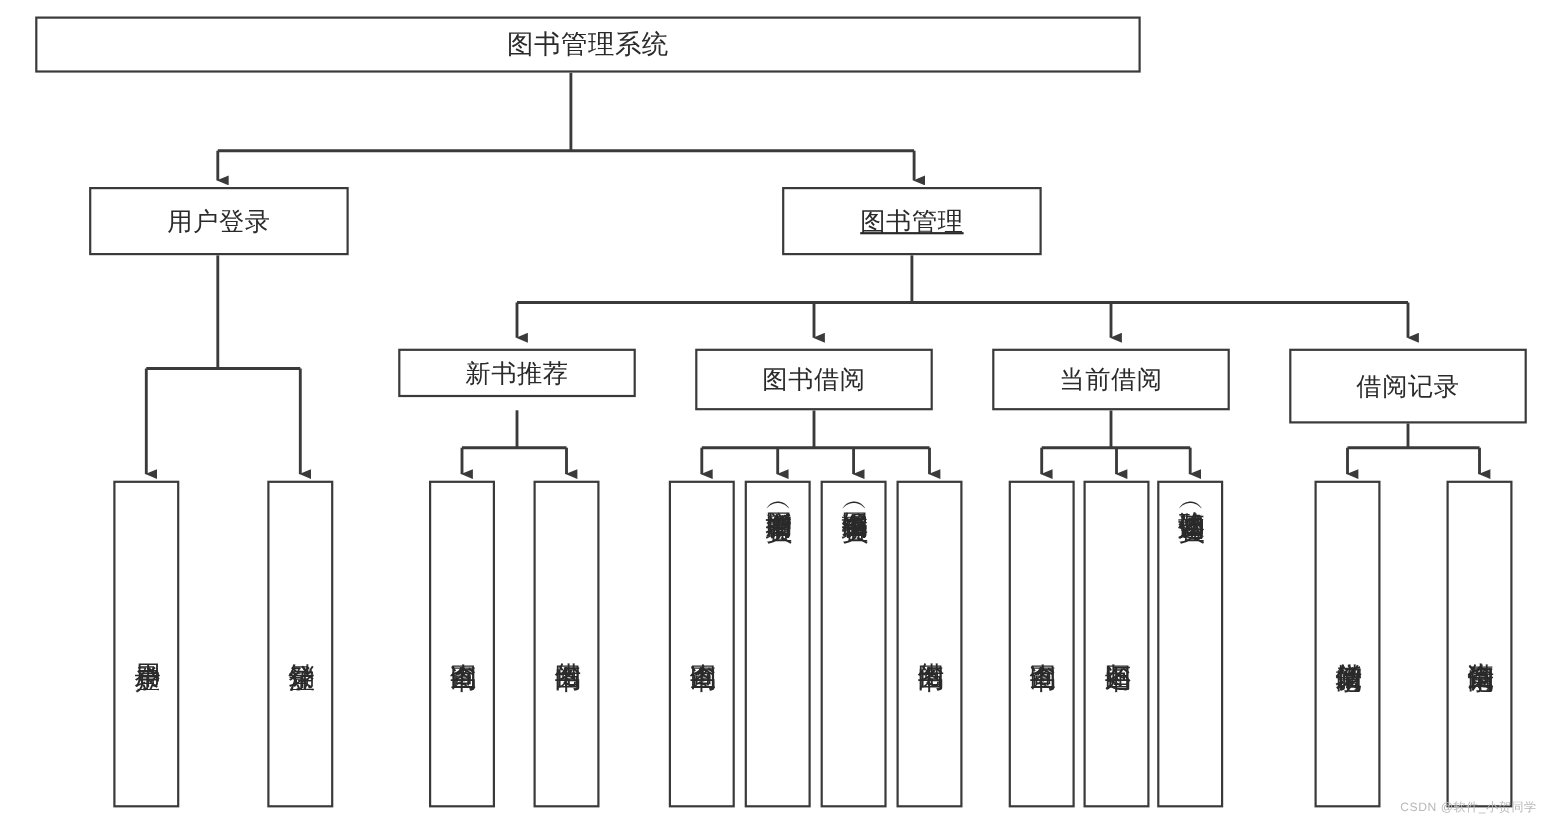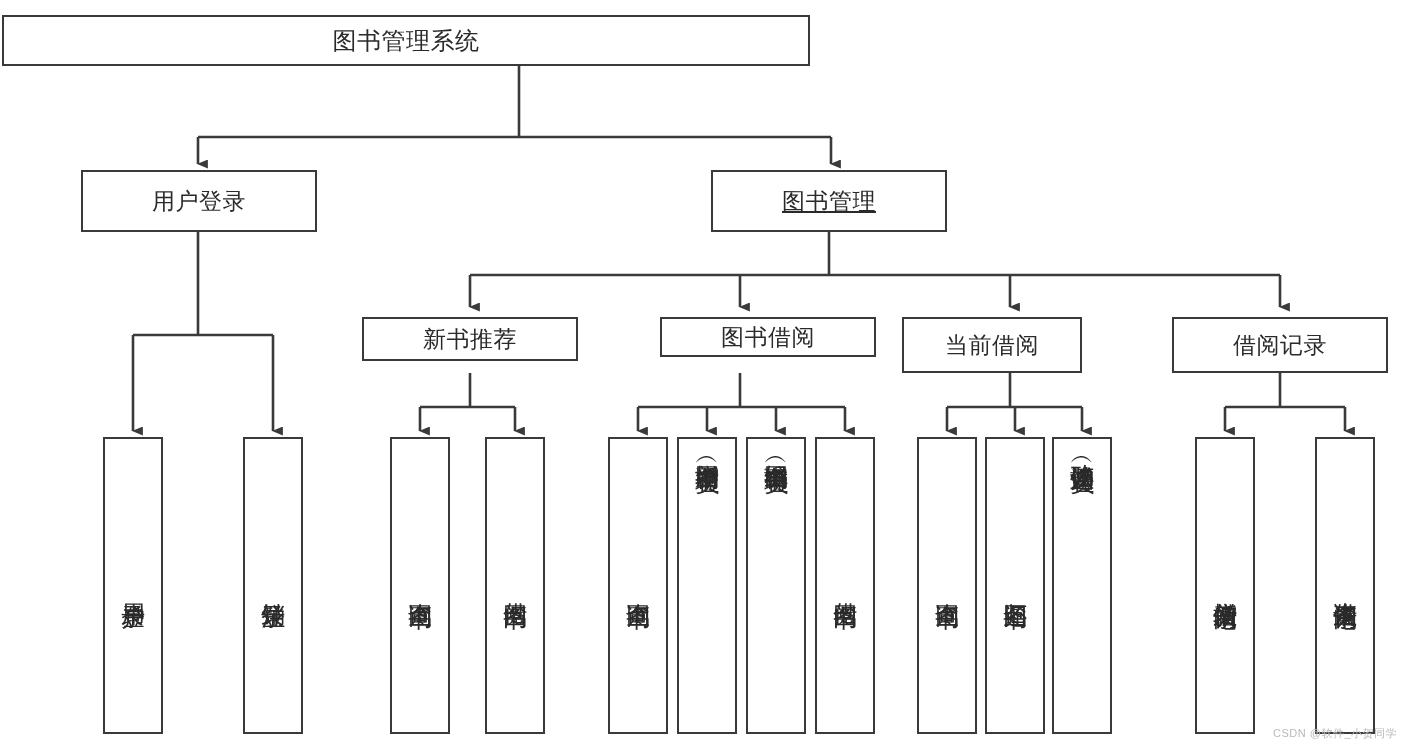--- a/index.html
+++ b/index.html
@@ -123,41 +123,41 @@
       <path d="M 1015 407 L 1015 431" marker-end="url(#arrow)"></path>
       <path d="M 1082 407 L 1082 431" marker-end="url(#arrow)"></path>
 
       <path d="M 1280 373 L 1280 407"></path>
       <path d="M 1225 407 L 1345 407"></path>
       <path d="M 1225 407 L 1225 431" marker-end="url(#arrow)"></path>
       <path d="M 1345 407 L 1345 431" marker-end="url(#arrow)"></path>
     </g>
   </svg>
 
-  <div class="node root horiz" style="left:2px; top:15px; width:808px; height:51px;">
+  <div class="node root horiz" style="left:32px; top:15px; width:1005px; height:51px;">
     <span class="label">图书管理系统</span>
   </div>
 
   <div class="node horiz" style="left:81px; top:170px; width:236px; height:62px;">
     <span class="label">用户登录</span>
   </div>
   <div class="node horiz" style="left:711px; top:170px; width:236px; height:62px;text-decoration:underline;">
     <span class="label">图书管理</span>
   </div>
 
   <div class="node horiz" style="left:362px; top:317px; width:216px; height:44px;">
     <span class="label">新书推荐</span>
   </div>
-  <div class="node horiz" style="left:660px; top:317px; width:216px; height:40px;align-items:center;">
+  <div class="node horiz" style="left:632px; top:317px; width:216px; height:56px;align-items:center;">
     <span class="label">图书借阅</span>
   </div>
-  <div class="node horiz" style="left:902px; top:317px; width:180px; height:56px;">
+  <div class="node horiz" style="left:902px; top:317px; width:216px; height:56px;">
     <span class="label">当前借阅</span>
   </div>
-  <div class="node horiz" style="left:1172px; top:317px; width:216px; height:56px;">
+  <div class="node horiz" style="left:1172px; top:317px; width:216px; height:68px;">
     <span class="label">借阅记录</span>
   </div>
 
   <div class="node vert center-v" style="left:103px; top:437px; width:60px; height:297px;">
     <span class="label">用户登录</span>
   </div>
   <div class="node vert center-v" style="left:243px; top:437px; width:60px; height:297px;">
     <span class="label">注销登录</span>
   </div>
 

